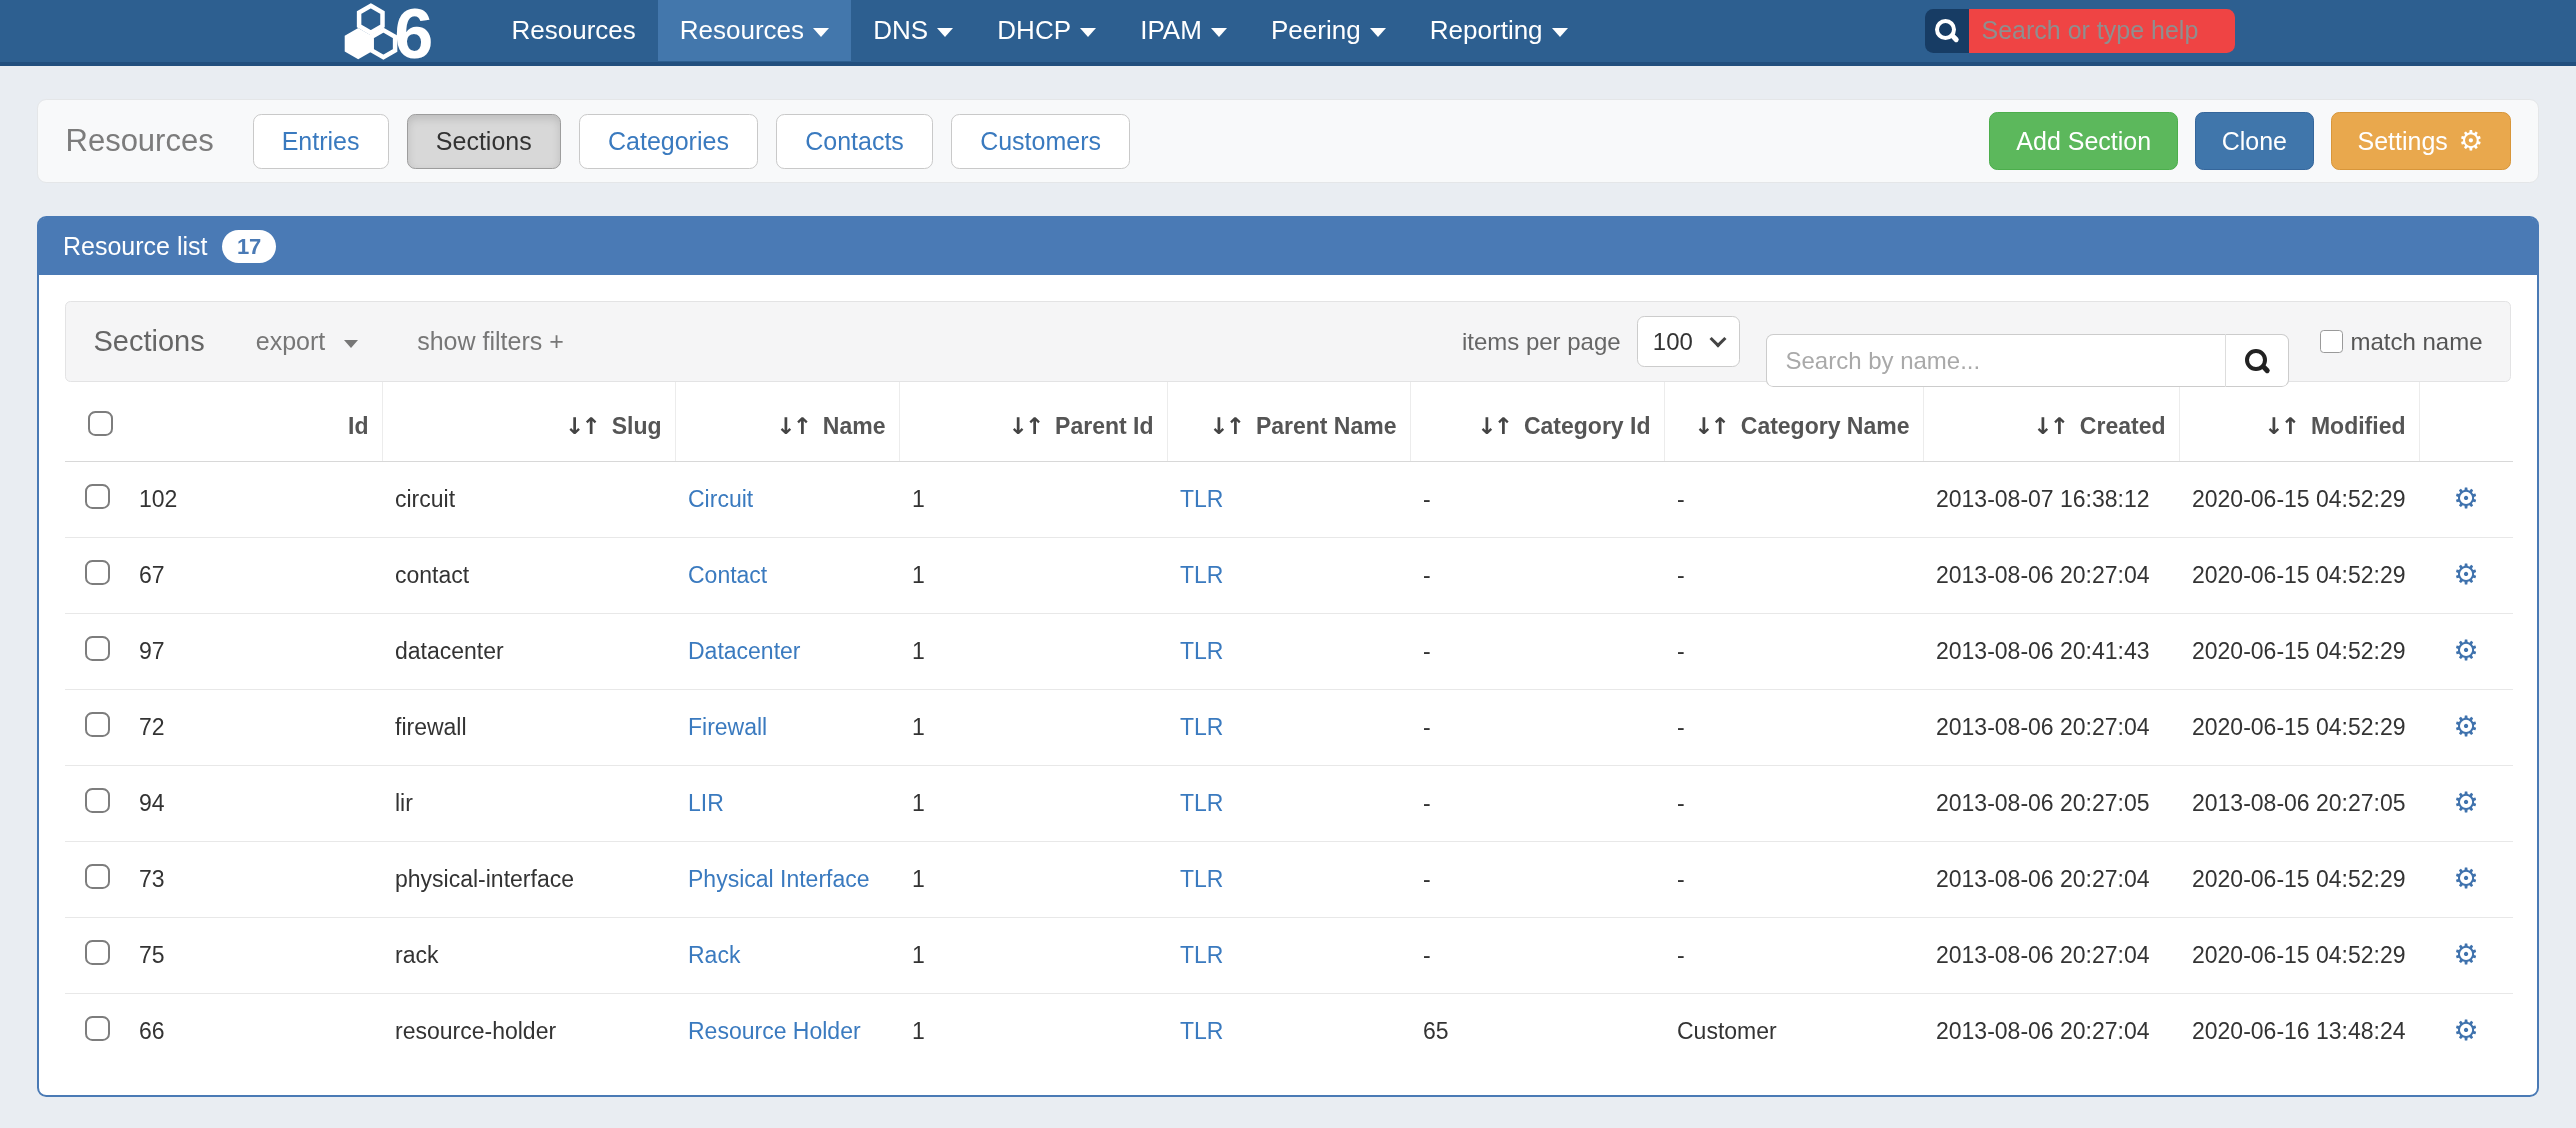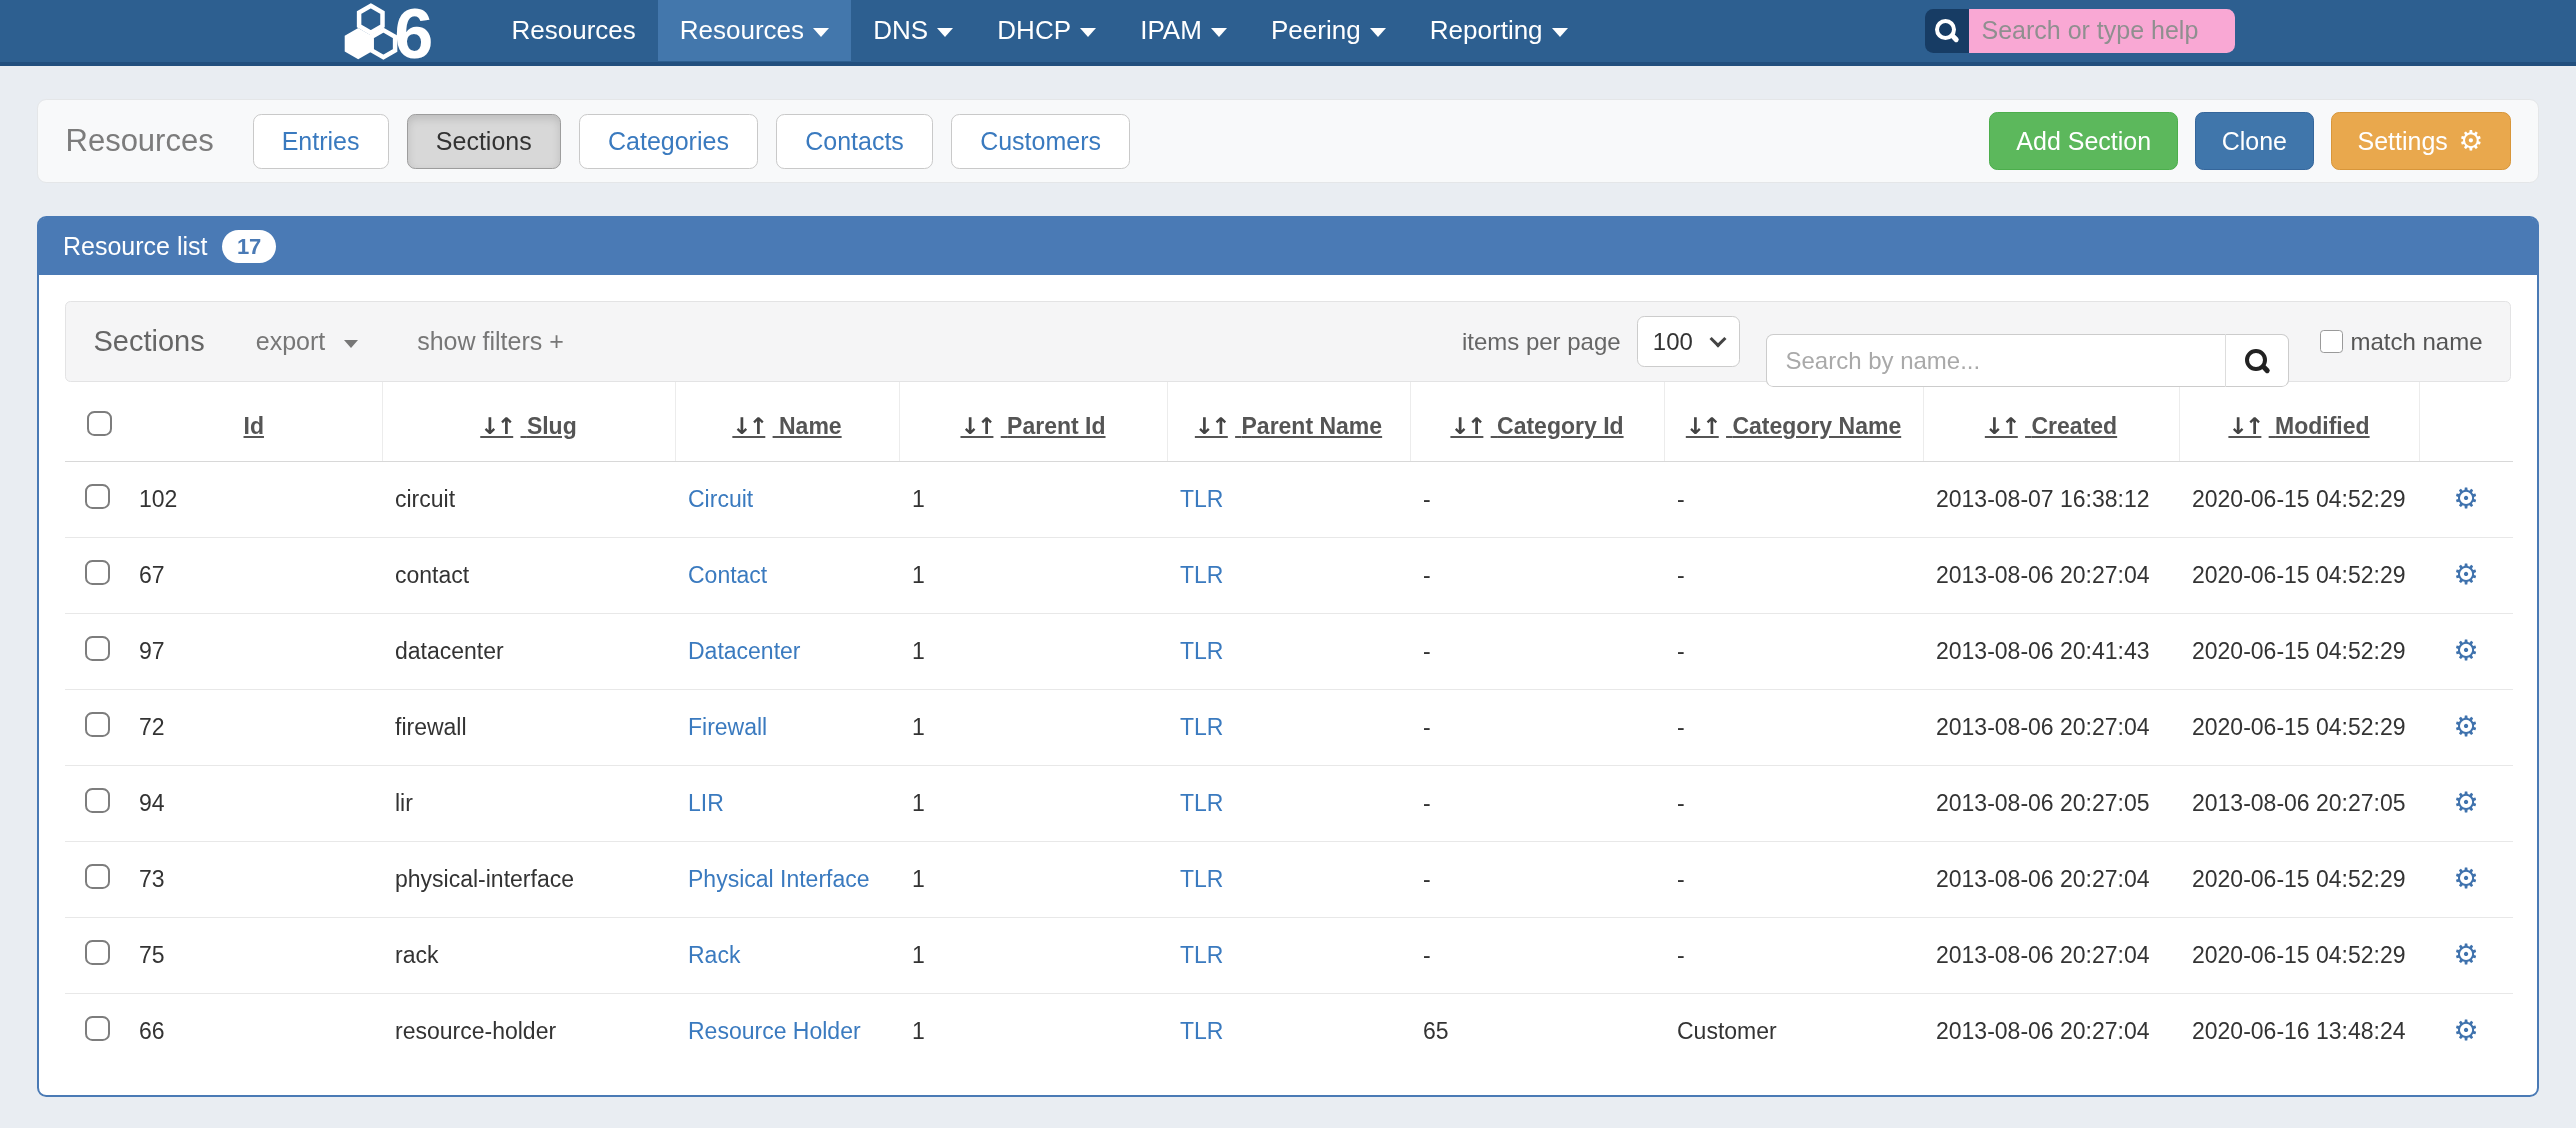--- a/index.html
+++ b/index.html
@@ -45,21 +45,21 @@
     content:"";position:absolute;left:0;top:0;width:13.8px;height:13.8px;
     border:4.6px solid #fff;border-radius:50%;
   }
   .mag::after{
     content:"";position:absolute;width:4.6px;height:10px;background:#fff;
     left:17.4px;top:14.7px;transform:rotate(-45deg);border-radius:2.8px;
   }
   .mag.dark::before{border-color:#222;}
   .mag.dark::after{background:#222;}
   .nav-search input{
-    width:266px;height:44px;border:0;outline:none;background:#f9a8d4;
+    width:266px;height:44px;border:0;outline:none;background:#ef4444;
     font-size:25px;padding:0 13px;color:#333;font-family:inherit;
   }
   .nav-search input::placeholder{color:#8f8f8f;}
 
   
   .main{padding:33px 37px 0 37px;}
 
   .header-card{
     background:#f8f9fa;border:0.9px solid #e4e6e8;border-radius:9.2px;
     height:84px;display:flex;align-items:center;padding:0 27.5px;margin-bottom:33px;
@@ -131,24 +131,23 @@
   }
   .cb-small{
     display:inline-block;width:23px;height:23px;border:1.8px solid #9a9a9a;border-radius:3.7px;
     background:#fff;margin-right:7.3px;vertical-align:middle;cursor:pointer;
   }
   .match-label{font-size:24px;color:#555;}
 
   
   table{width:100%;border-collapse:collapse;table-layout:fixed;}
   thead th{
-    font-size:23px;color:#555;text-align:center;font-weight:bold;
+    font-size:23px;color:#555;text-align:right;font-weight:bold;
     padding:29px 13px 18.3px 13px;white-space:nowrap;
     border-bottom:1.8px solid #d8d8d8;
-    text-decoration:underline;
   }
   thead th.sep{border-left:1.8px solid #ececec;}
   .sort-ico{color:#444;font-weight:bold;margin-right:7.3px;letter-spacing:-2.8px;}
   tbody td{
     font-size:23px;color:#333;padding:22px 13px;white-space:nowrap;
     border-top:1.8px solid #e8e8e8;vertical-align:middle;
   }
   tbody tr:first-child td{border-top:0;}
   td a{color:var(--link-blue);text-decoration:none;cursor:pointer;}
   .cb{

